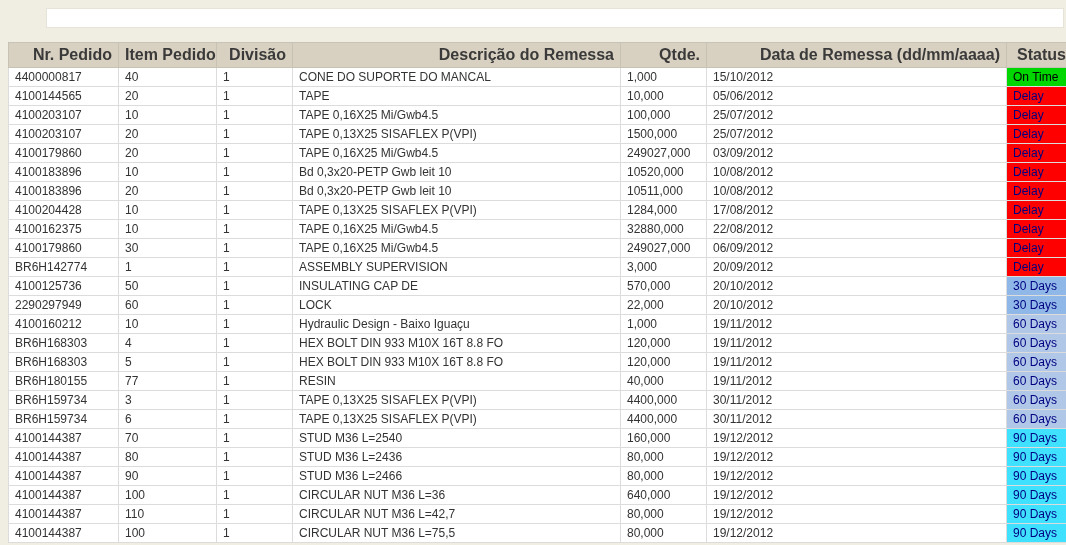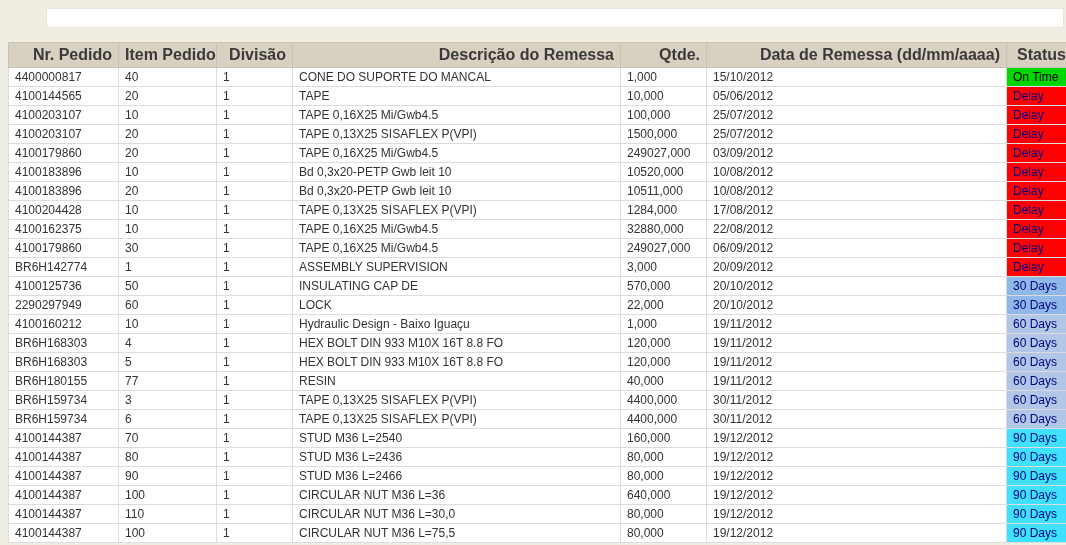--- a/index.html
+++ b/index.html
@@ -294,21 +294,21 @@
           <td>1</td>
           <td>CIRCULAR NUT M36 L=36</td>
           <td>640,000</td>
           <td>19/12/2012</td>
           <td class="status-cell" style="background: rgb(64, 224, 255); color: rgb(0, 0, 128);">90 Days</td>
         </tr>
         <tr>
           <td>4100144387</td>
           <td>110</td>
           <td>1</td>
-          <td>CIRCULAR NUT M36 L=30,0</td>
+          <td>CIRCULAR NUT M36 L=42,7</td>
           <td>80,000</td>
           <td>19/12/2012</td>
           <td class="status-cell" style="background: rgb(64, 224, 255); color: rgb(0, 0, 128);">90 Days</td>
         </tr>
         <tr>
           <td>4100144387</td>
           <td>100</td>
           <td>1</td>
           <td>CIRCULAR NUT M36 L=75,5</td>
           <td>80,000</td>

